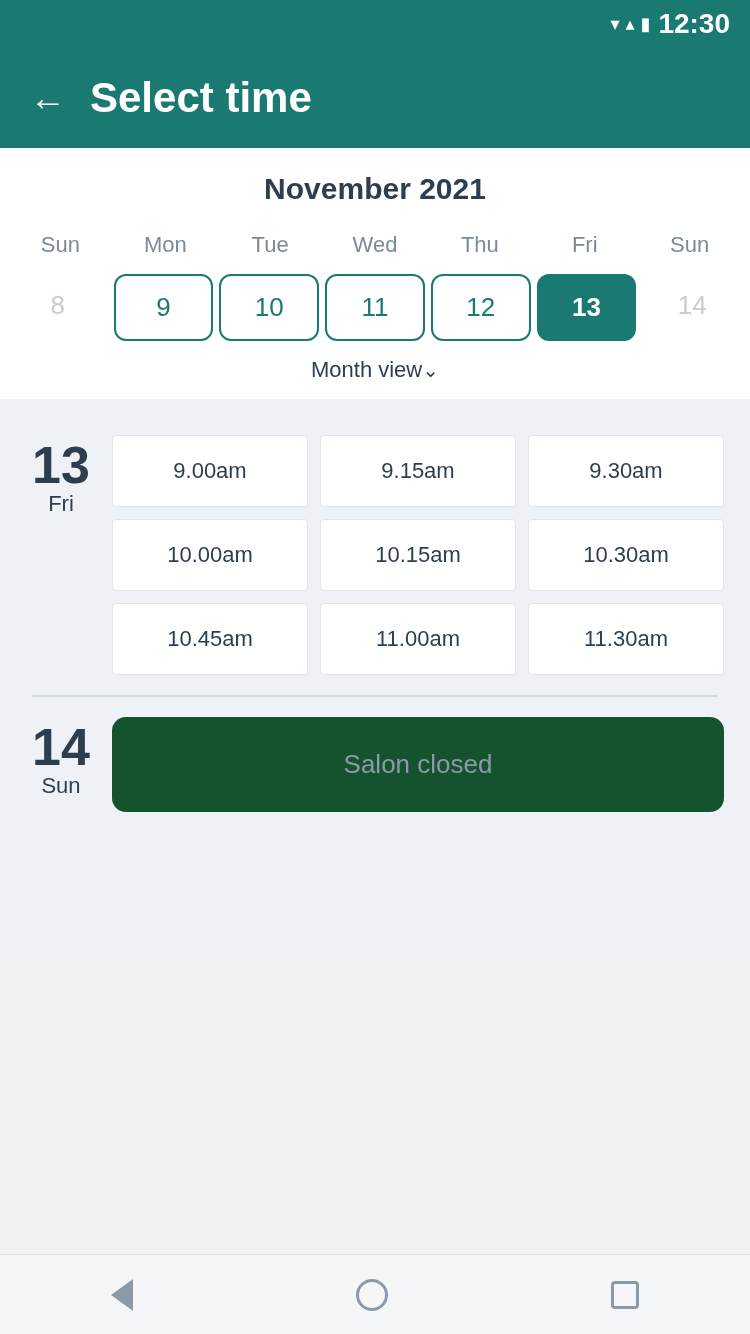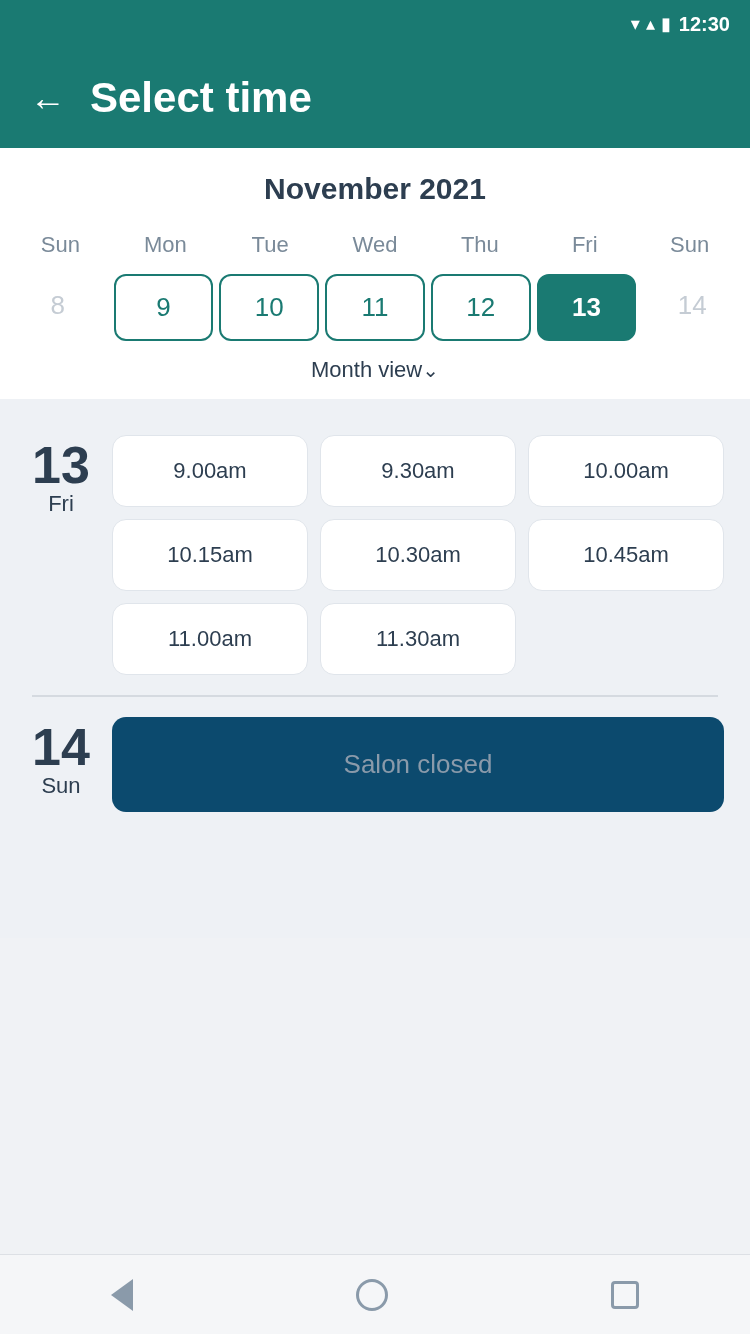--- a/index.html
+++ b/index.html
@@ -22,21 +22,21 @@
       padding: 0 20px;
       gap: 8px;
     }
     .status-bar-icons {
       display: flex;
       align-items: center;
       gap: 6px;
     }
     .status-time {
       color: white;
-      font-size: 20px;
+      font-size: 28px;
       font-weight: 600;
     }
     .status-icon {
       color: white;
       font-size: 18px;
     }
 
     
     .header {
       background: #1a7a72;
@@ -155,21 +155,21 @@
       font-weight: 400;
     }
     .slots-grid {
       flex: 1;
       display: grid;
       grid-template-columns: repeat(3, 1fr);
       gap: 12px;
     }
     .time-slot {
       background: white;
-      border-radius: 14px;
+      border-radius: 4px;
       padding: 22px 10px;
       text-align: center;
       font-size: 22px;
       color: #2d3e50;
       cursor: pointer;
       border: 1px solid #e0e5eb;
     }
 
     .divider {
       height: 2px;
@@ -177,21 +177,21 @@
       margin: 0 16px;
     }
 
     .salon-closed-group {
       display: flex;
       gap: 16px;
       padding: 20px 10px;
     }
     .salon-closed-box {
       flex: 1;
-      background: #0c4a6e;
+      background: #14532d;
       border-radius: 14px;
       padding: 32px;
       text-align: center;
       font-size: 26px;
       color: #8a9aaa;
     }
 
     
     .bottom-nav {
       position: fixed;
@@ -281,20 +281,21 @@
 
 <div class="timeslots-section">
 
   <div class="day-group">
     <div class="day-label">
       <span class="day-number">13</span>
       <span class="day-name">Fri</span>
     </div>
     <div class="slots-grid">
       <div class="time-slot">9.00am</div>
+      <div class="time-slot">9.15am</div>
       <div class="time-slot">9.30am</div>
       <div class="time-slot">10.00am</div>
       <div class="time-slot">10.15am</div>
       <div class="time-slot">10.30am</div>
       <div class="time-slot">10.45am</div>
       <div class="time-slot">11.00am</div>
       <div class="time-slot">11.30am</div>
     </div>
   </div>
 

